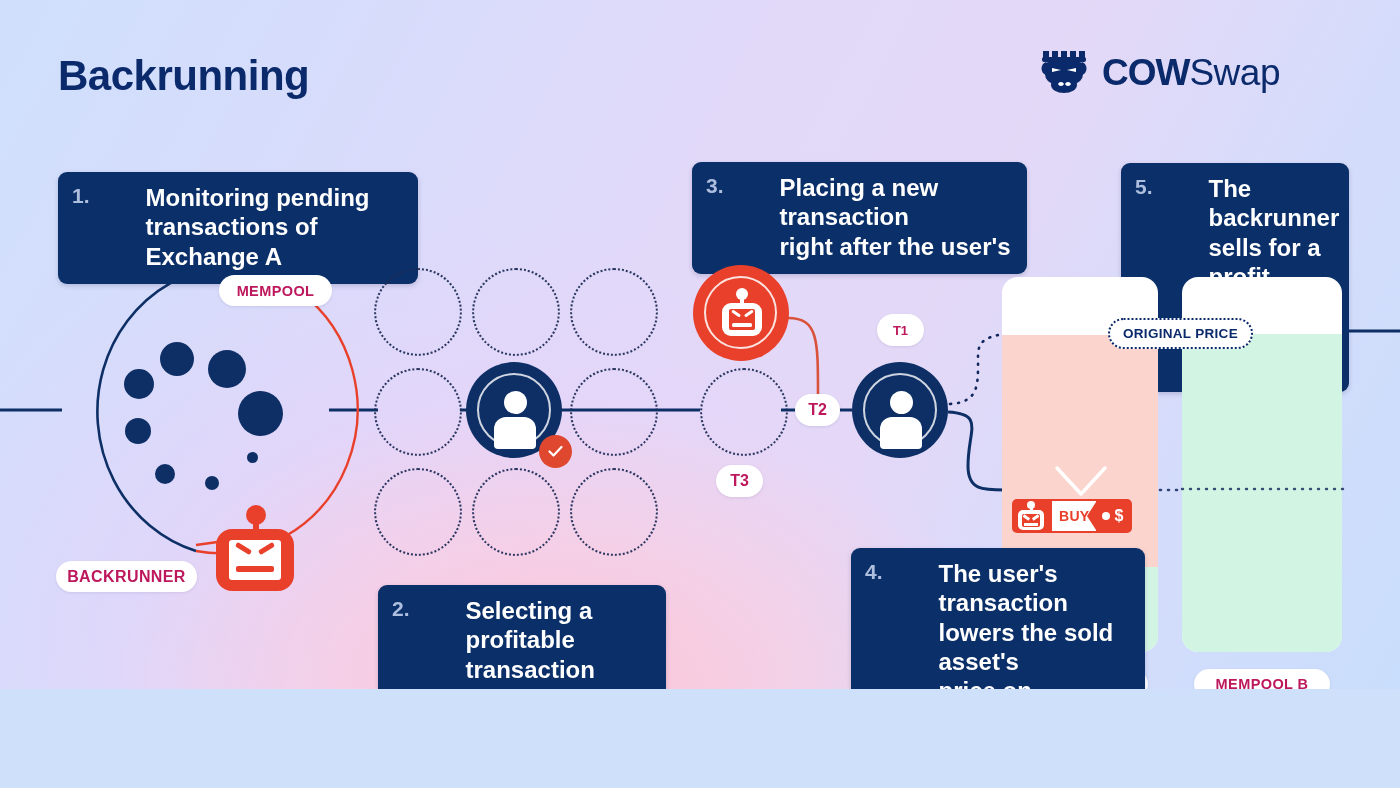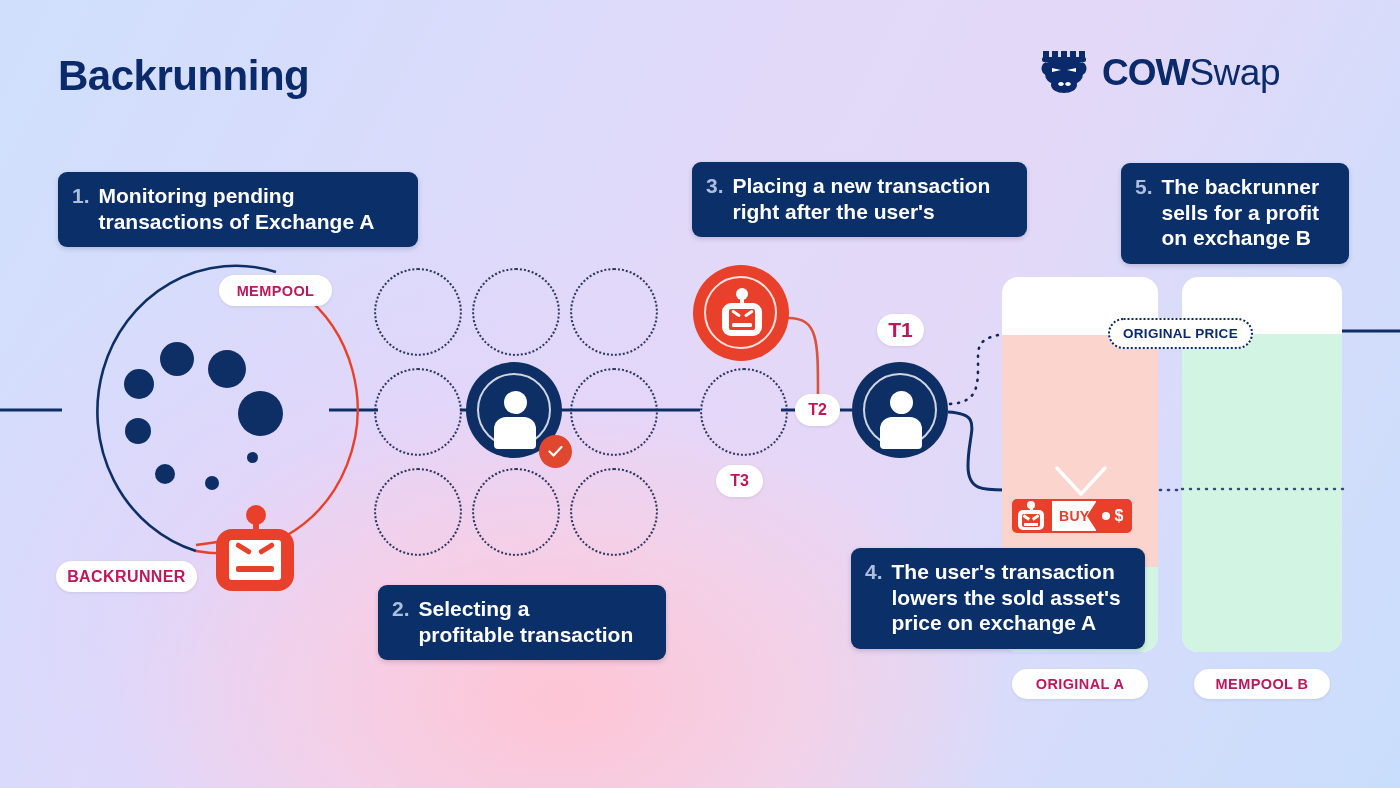--- a/index.html
+++ b/index.html
@@ -3,21 +3,21 @@
 <meta charset="utf-8">
 <style>
   html,body{margin:0;padding:0;}
   body{
     width:1400px;height:788px;overflow:hidden;
     font-family:"Liberation Sans","DejaVu Sans",sans-serif;
     position:relative;
     background:#cfe0fb;
   }
   #stage{
-    position:absolute;left:0;top:0;width:1400px;height:788px;overflow:hidden;
+    position:absolute;left:0;top:0;width:1400px;height:689px;overflow:hidden;
     background:
       radial-gradient(ellipse 620px 420px at 560px 700px, rgba(255,196,210,0.95) 0%, rgba(255,205,218,0.55) 38%, rgba(255,214,226,0.0) 72%),
       radial-gradient(ellipse 700px 520px at 430px 620px, rgba(236,206,248,0.75) 0%, rgba(231,209,250,0.25) 55%, rgba(230,212,250,0) 80%),
       linear-gradient(118deg, #cfe0fc 0%, #d7dcfb 22%, #e2d9f9 45%, #e4d8f7 62%, #d5dcfb 80%, #c9defc 100%);
   }
   .abs{position:absolute;}
 
   
   #title{
     left:58px;top:52px;
@@ -32,37 +32,37 @@
   #logo .wordmark .light{font-weight:normal;letter-spacing:-0.5px;}
 
   
   .step{
     background:#0b2f69;color:#ffffff;border-radius:9px;
     padding:11px 16px 13px 14px;
     box-shadow:0 2px 5px rgba(20,30,80,.18);
     display:flex;gap:9px;align-items:flex-start;
   }
   .step .num{color:#aebede;font-weight:bold;font-size:21px;line-height:1.22;}
-  .step .txt{font-weight:bold;font-size:21px;line-height:1.22;white-space:pre-line;}
+  .step .txt{font-weight:bold;font-size:24px;line-height:1.22;white-space:pre-line;margin-left:47px;}
   #step1{left:58px;top:172px;width:330px;}
   #step2{left:378px;top:585px;width:258px;}
   #step3{left:692px;top:162px;width:305px;}
   #step4{left:851px;top:548px;width:264px;}
   #step5{left:1121px;top:163px;width:198px;}
 
   
   .pill{
     background:#ffffff;border-radius:22px;
     color:#be185d;font-weight:bold;
     display:flex;align-items:center;justify-content:center;
     box-shadow:0 1px 3px rgba(30,40,90,.10);
   }
   #pill-mempool{left:219px;top:275px;width:113px;height:31px;font-size:14.5px;letter-spacing:.4px;}
   #pill-backrunner{left:56px;top:561px;width:141px;height:31px;font-size:16px;letter-spacing:.4px;}
-  #pill-t1{left:877px;top:314px;width:47px;height:32px;font-size:21px;}
+  #pill-t1{left:877px;top:314px;width:47px;height:32px;font-size:13px;}
   #pill-t2{left:795px;top:394px;width:45px;height:32px;font-size:16px;z-index:6;}
   #pill-t3{left:716px;top:465px;width:47px;height:32px;font-size:16px;}
   #pill-exa{left:1012px;top:669px;width:136px;height:30px;font-size:14.5px;letter-spacing:.4px;}
   #pill-exb{left:1194px;top:669px;width:136px;height:30px;font-size:14.5px;letter-spacing:.4px;}
 
   
   #mempool-wrap{left:55px;top:266px;width:280px;height:290px;}
   .dot{position:absolute;background:#0d2f66;border-radius:50%;}
 
   

